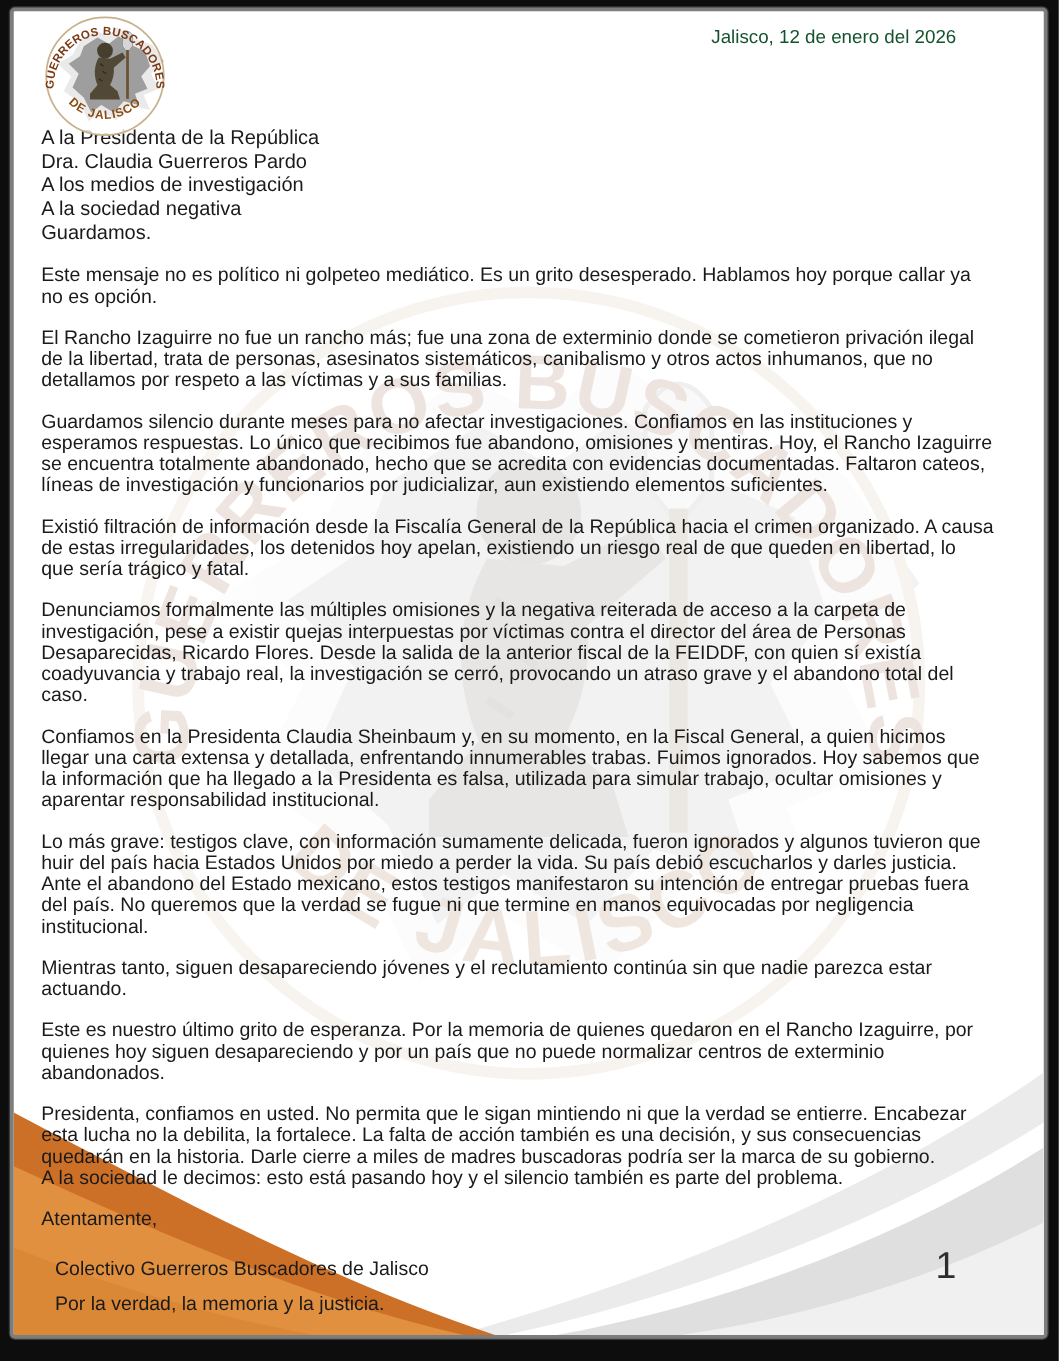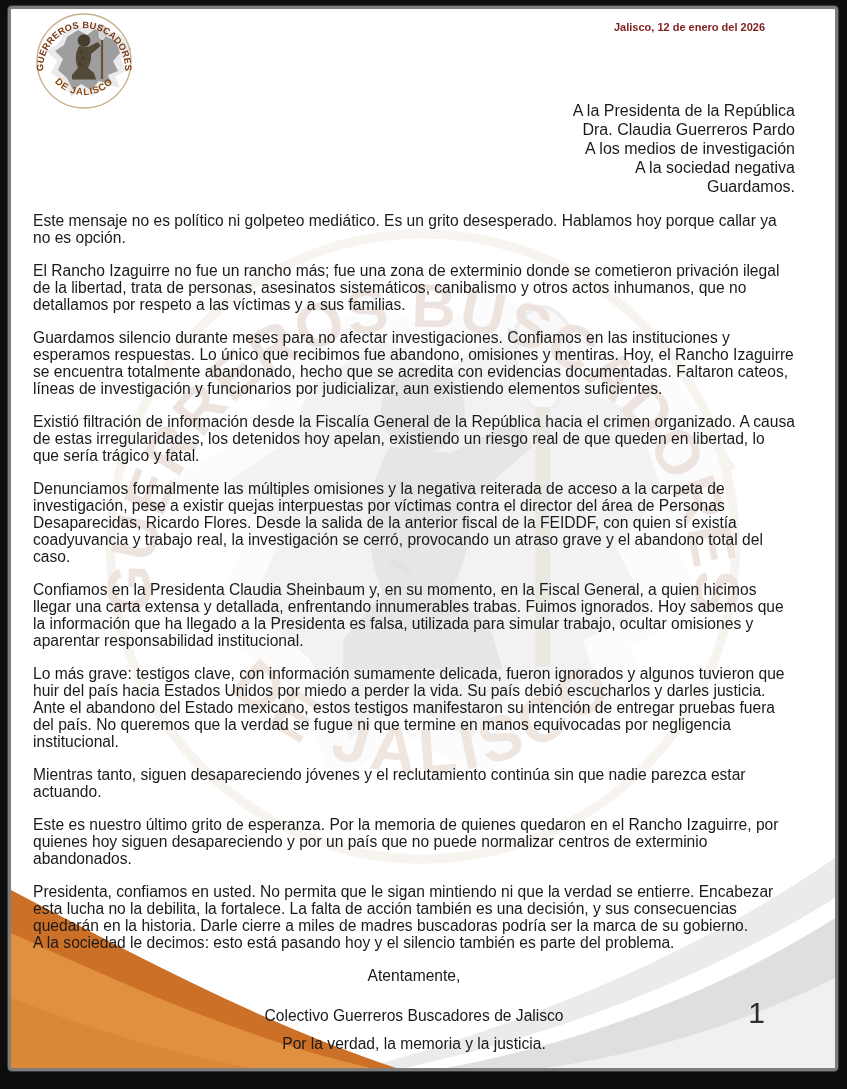--- a/index.html
+++ b/index.html
@@ -19,30 +19,30 @@
   .swoosh{position:absolute;left:0;bottom:0;width:400px;height:190px;z-index:1;}
   
   .watermark{
     position:absolute;left:50%;top:205px;transform:translateX(-50%);
     width:665px;height:665px;opacity:0.13;z-index:0;pointer-events:none;
   }
   
   .logo{position:absolute;left:20px;top:2px;width:106px;height:100px;z-index:3;}
   .date{
     position:absolute;top:12px;right:70px;z-index:3;
-    font-size:11px;font-weight:bold;color:#7f1d1d;
+    font-size:15px;font-weight:normal;color:#14532d;
   }
   
   .content{position:relative;z-index:2;padding:92px 40px 0 22px;color:#1a1a1a;}
-  .recipients p{margin:0;font-size:16px;line-height:19px;text-align:right;}
+  .recipients p{margin:0;font-size:16px;line-height:19px;}
   .body-block{margin-top:16px;}
   .para{font-size:15.6px;line-height:17px;margin:16px 0 13px;}
   #paragraphs .para:last-child{margin-bottom:0;}
   .para.no-gap{margin:0;}
-  .closing-block{text-align:center;margin-top:16px;font-size:15.6px;line-height:17.5px;}
+  .closing-block{margin-top:16px;font-size:15.6px;line-height:17.5px;}
   .sig-block{margin-top:22px;}
   .sig-block p{margin:11px;}
   .page-number{
     position:absolute;right:70px;bottom:38px;z-index:3;
     font-size:30px;color:#2d2d2d;
   }
   svg text{font-family:"Liberation Sans","DejaVu Sans",sans-serif;}
 </style>
 </head>
 <body>

